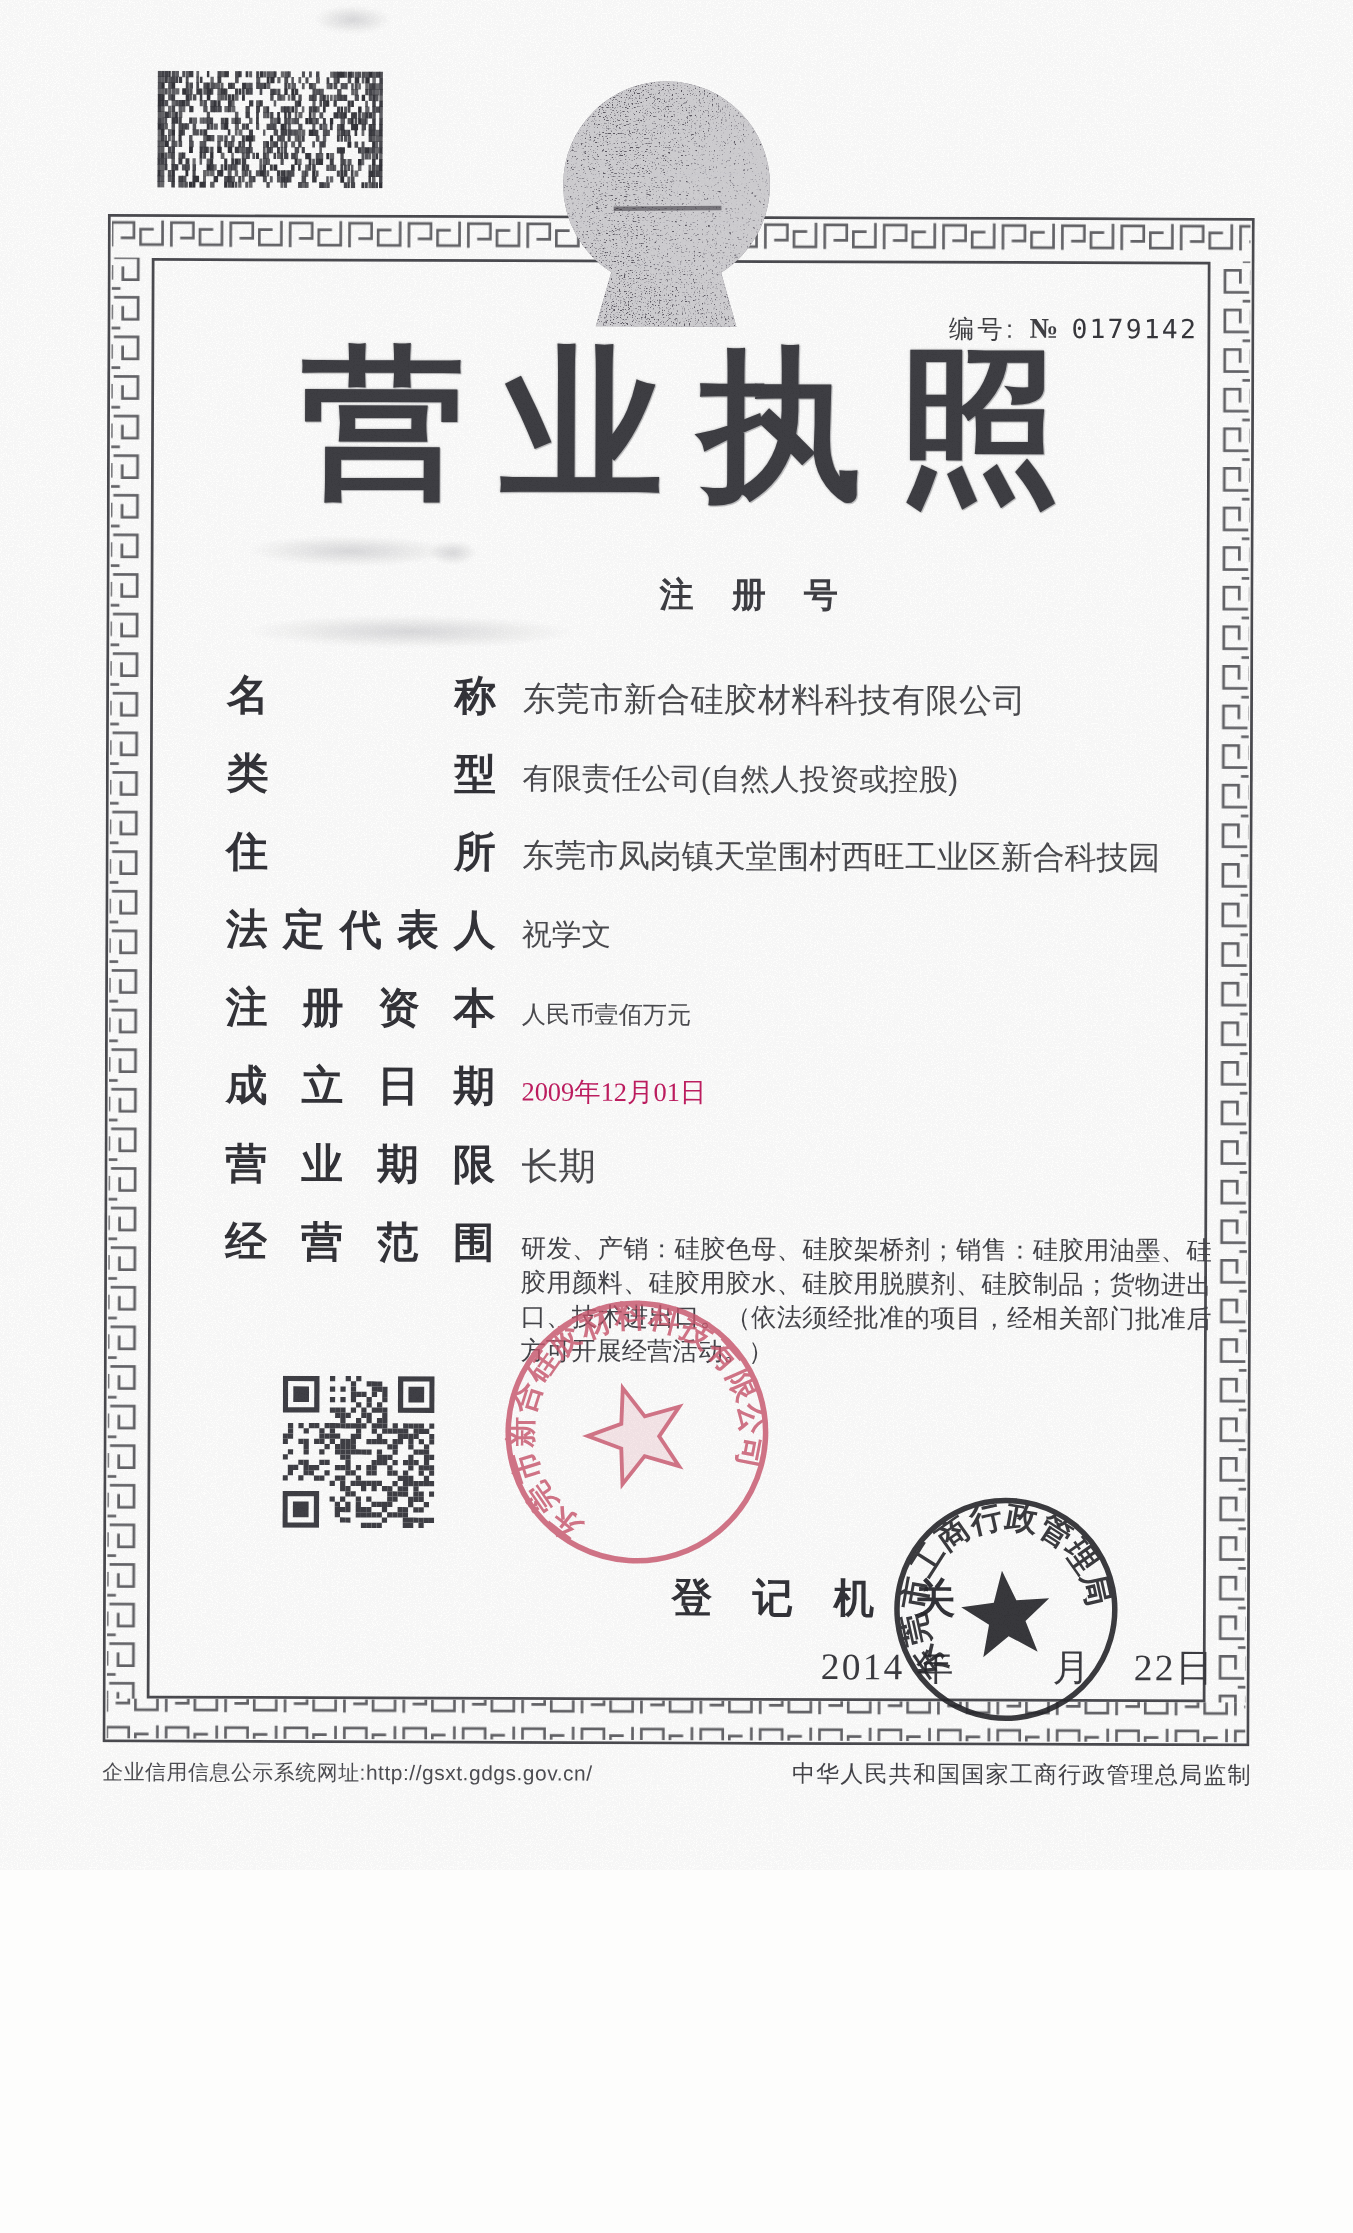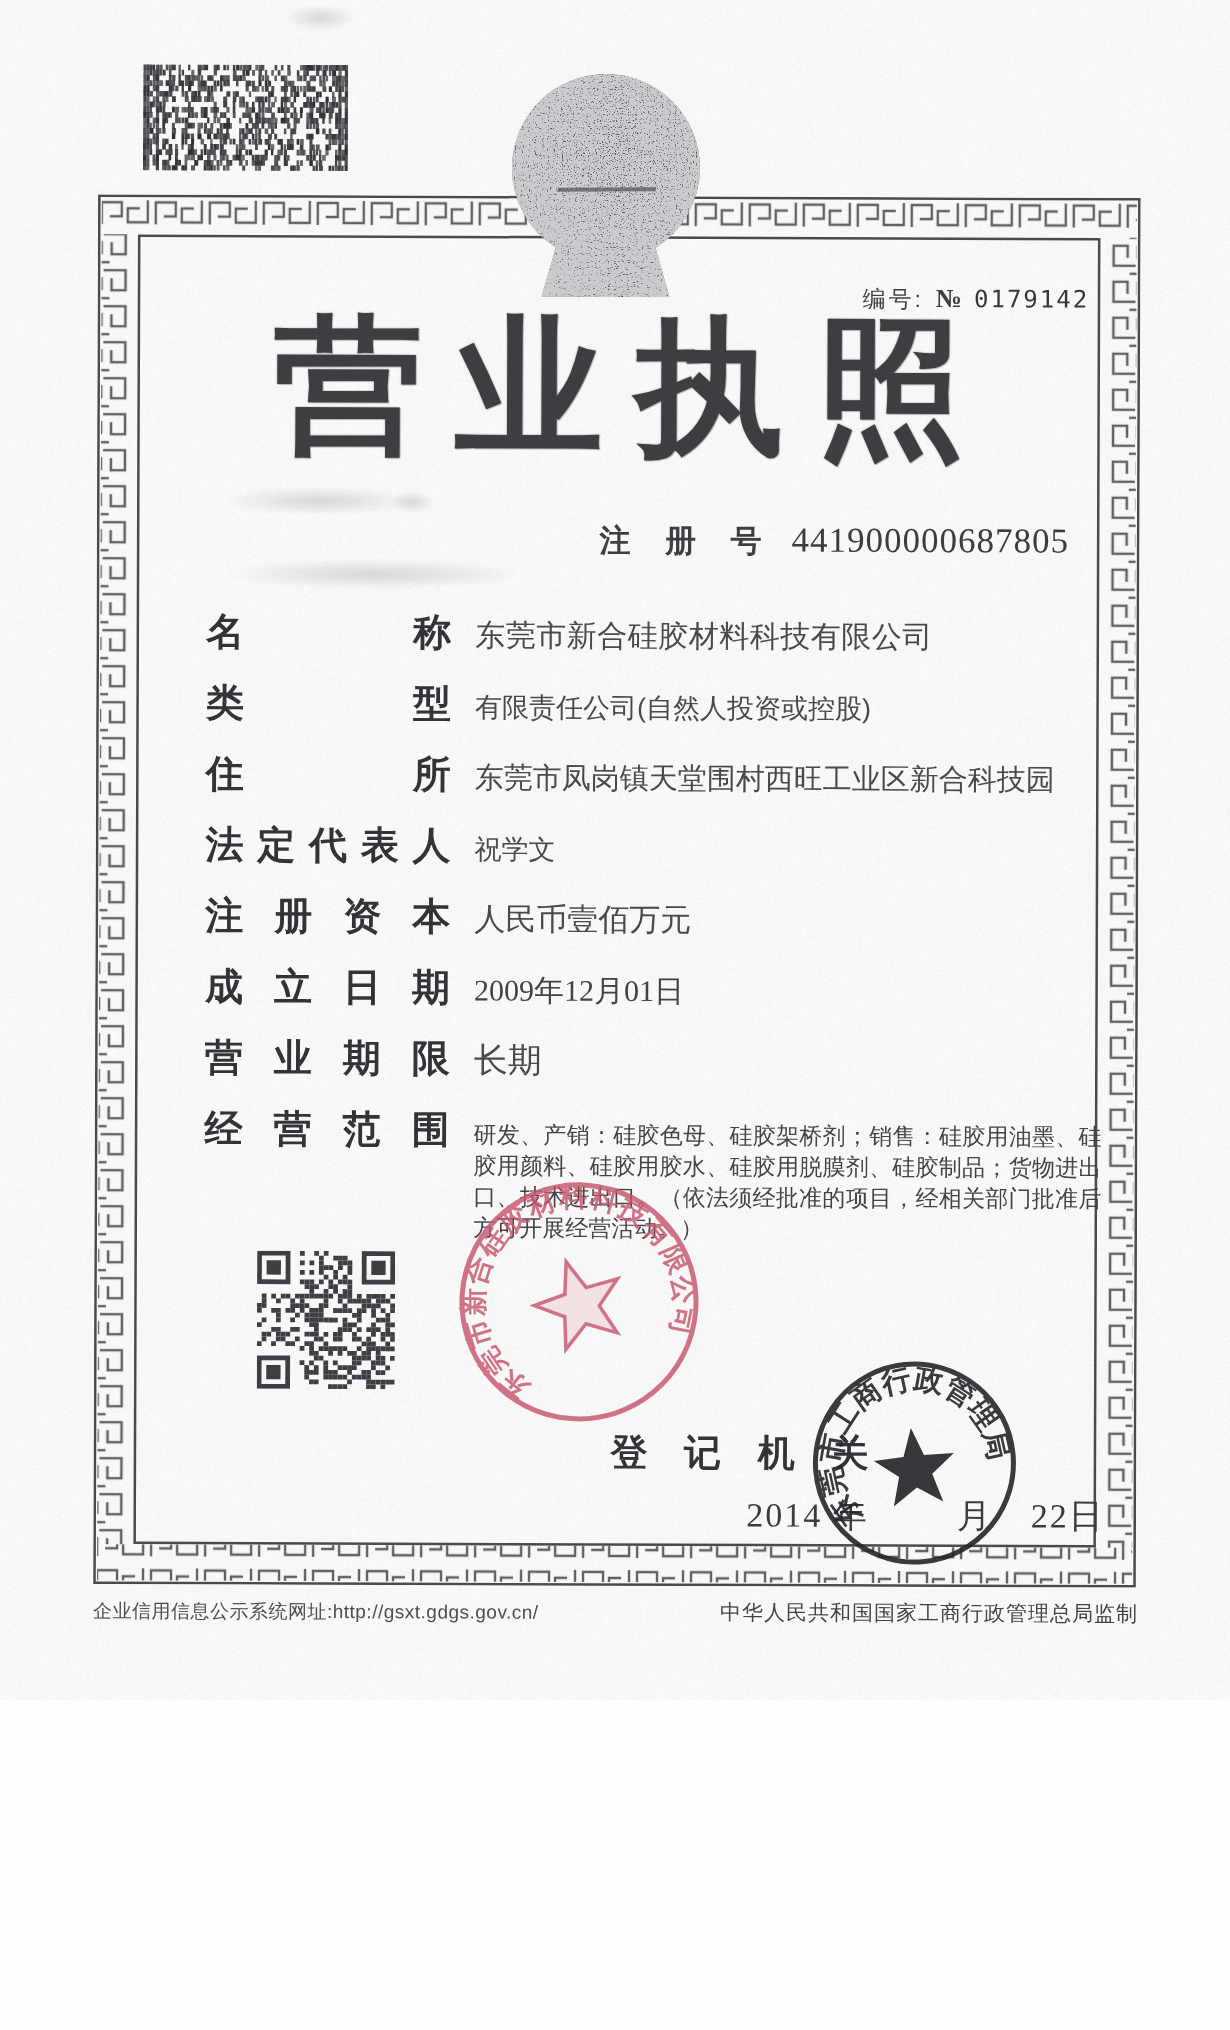--- a/index.html
+++ b/index.html
@@ -33,22 +33,22 @@
   .regline .reg-label{width:162px;display:flex;justify-content:space-between;font-size:31px;font-weight:600;color:#3a3a3f;}
   .regline .reg-number{margin-left:30px;font-family:"Liberation Serif",serif;font-size:35px;letter-spacing:1px;color:#38383d;}
 
   
   .fields{position:absolute;left:205px;top:608px;width:910px;z-index:2;}
   .field-row{display:flex;align-items:baseline;min-height:71px;}
   .field-label{width:245px;display:flex;justify-content:space-between;font-size:38px;font-weight:600;color:#2f2f34;flex:none;}
   .field-value{margin-left:24px;font-size:27px;color:#47474b;}
   .v-name{font-size:30px;letter-spacing:.5px;}
   .v-addr{font-size:29px;}
-  .v-cap{font-size:31px;}
-  .v-date{font-family:"Liberation Serif",serif;font-size:30px;color:#404040;}
+  .v-cap{font-size:22px;}
+  .v-date{font-family:"Liberation Serif",serif;font-size:24px;color:#be185d;}
   .v-term{font-size:34px;}
   .v-scope{font-size:23px;line-height:31px;width:628px;text-align:justify;color:#3f3f44;}
 
   
   .registrar{position:absolute;left:612px;top:1428px;width:258px;display:flex;justify-content:space-between;
              font-size:37px;font-weight:600;color:#2f2f34;z-index:2;}
   .issue-date{position:absolute;left:748px;top:1492px;display:flex;align-items:baseline;z-index:2;
               font-family:"Liberation Serif",serif;font-size:34px;color:#37373c;}
   .issue-date .d1{letter-spacing:2px;font-family:Liberation Serif, serif;}
   .issue-date .d2{margin-left:88px;}
@@ -883,21 +883,20 @@
         <span>执</span>
         <span>照</span>
       </div>
 
     <div class="regline">
       <span class="reg-label">
           <span>注</span>
           <span>册</span>
           <span>号</span>
         </span>
-      <span class="reg-number">441900000687805</span>
     </div>
 
     <div class="smudge sm1"></div>
     <div class="smudge sm2"></div>
     <div class="smudge sm3"></div>
     <div class="smudge sm4"></div>
 
     <div class="fields">
       <div class="field-row">
         <span class="field-label">

